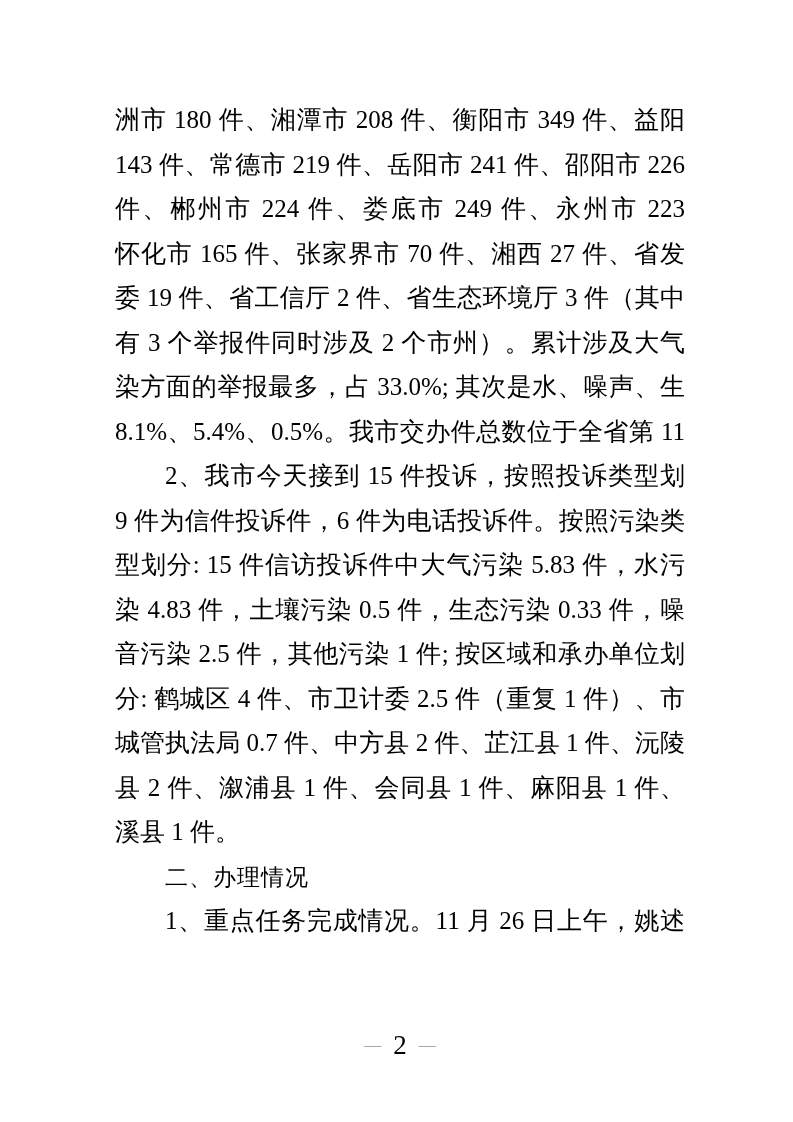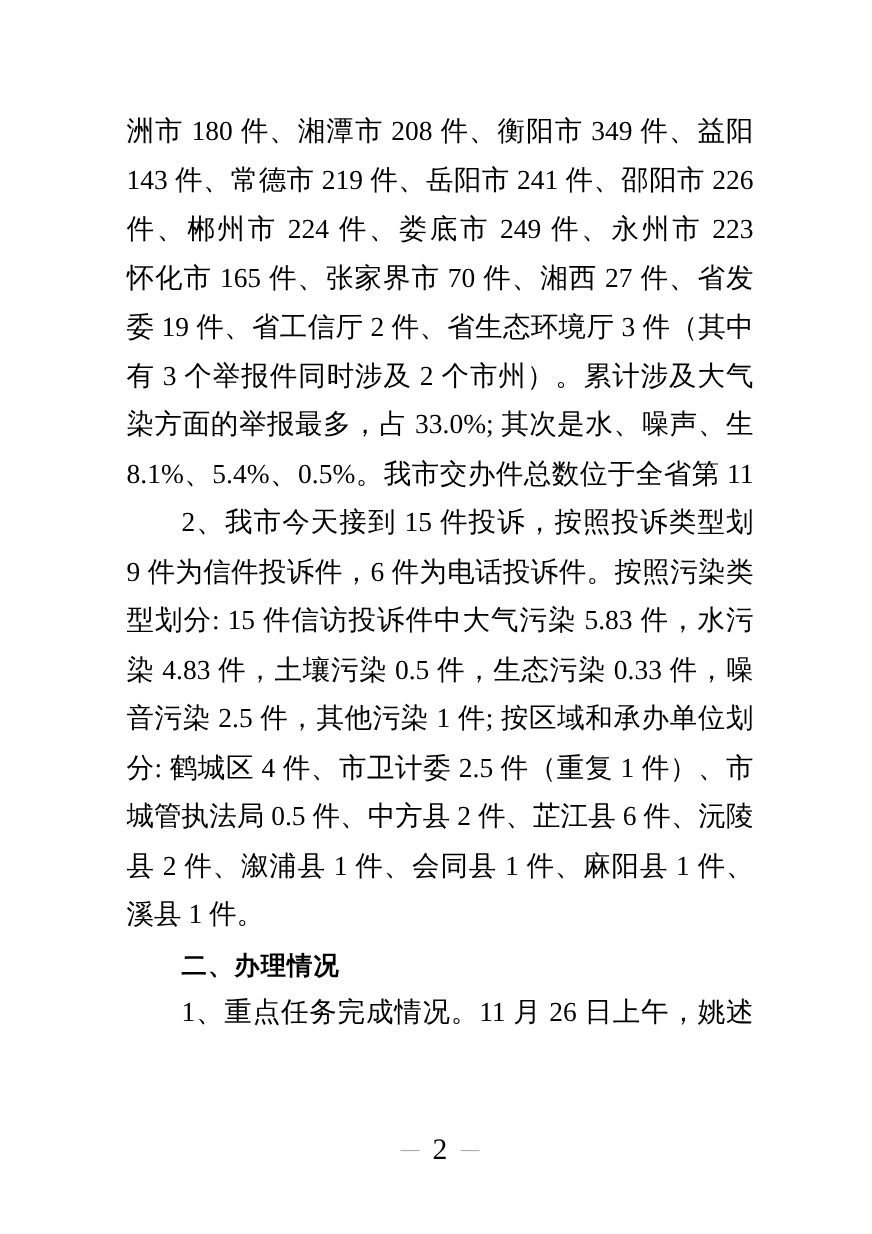--- a/index.html
+++ b/index.html
@@ -33,21 +33,21 @@
   
   .j {
     text-align: justify;
     text-align-last: justify;
   }
   .ind {
     text-indent: 50px;
   }
   .heading {
     font-family: "Liberation Sans", "DejaVu Sans", sans-serif;
-    font-weight: 700;
+    font-weight: 400;
     font-size: 23px;
     letter-spacing: 1px;
   }
   .footer {
     position: absolute;
     left: 115px;
     top: 1027px;
     width: 570px;
     height: 36px;
     line-height: 36px;
@@ -76,21 +76,21 @@
     <div class="ln j">委 19 件、省工信厅 2 件、省生态环境厅 3 件（其中</div>
     <div class="ln j">有 3 个举报件同时涉及 2 个市州）。累计涉及大气污</div>
     <div class="ln j">染方面的举报最多，占 33.0%; 其次是水、噪声、生</div>
     <div class="ln j">8.1%、5.4%、0.5%。我市交办件总数位于全省第 11 位。</div>
     <div class="ln j ind">2、我市今天接到 15 件投诉，按照投诉类型划分:</div>
     <div class="ln j">9 件为信件投诉件，6 件为电话投诉件。按照污染类</div>
     <div class="ln j">型划分: 15 件信访投诉件中大气污染 5.83 件，水污</div>
     <div class="ln j">染 4.83 件，土壤污染 0.5 件，生态污染 0.33 件，噪</div>
     <div class="ln j">音污染 2.5 件，其他污染 1 件; 按区域和承办单位划</div>
     <div class="ln j">分: 鹤城区 4 件、市卫计委 2.5 件（重复 1 件）、市</div>
-    <div class="ln j">城管执法局 0.5 件、中方县 2 件、芷江县 6 件、沅陵</div>
+    <div class="ln j">城管执法局 0.7 件、中方县 2 件、芷江县 1 件、沅陵</div>
     <div class="ln j">县 2 件、溆浦县 1 件、会同县 1 件、麻阳县 1 件、辰</div>
     <div class="ln">溪县 1 件。</div>
     <div class="ln heading ind">二、办理情况</div>
     <div class="ln j ind">1、重点任务完成情况。11 月 26 日上午，姚述铭</div>
   </div>
 
   <div class="footer">
     <span class="dash">—</span><span class="pnum">2</span><span class="dash">—</span>
   </div>
 </div>

